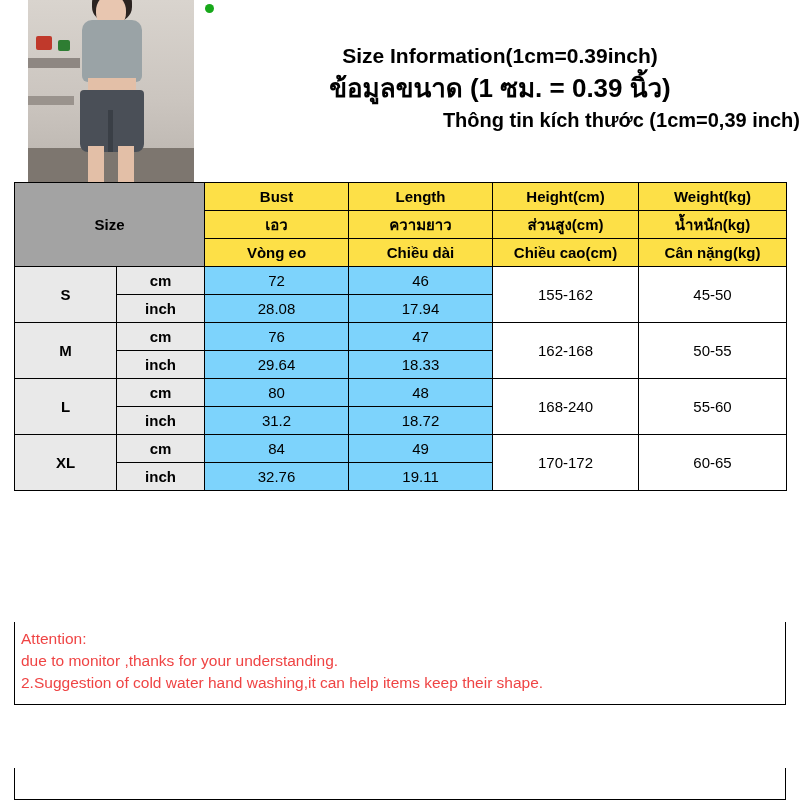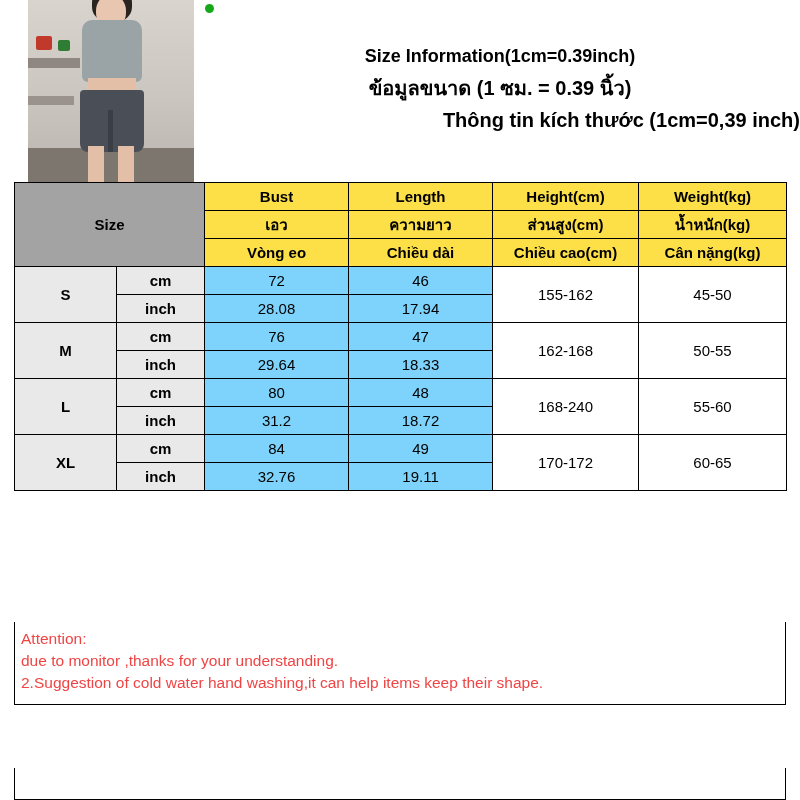--- a/index.html
+++ b/index.html
@@ -94,25 +94,25 @@
 
   .title-block {
     position: absolute;
     left: 200px; top: 40px;
     width: 600px;
     text-align: center;
     color: #000;
   }
   .title-line {
     font-weight: bold;
-    font-size: 18px;
+    font-size: 21px;
     line-height: 32px;
     white-space: nowrap;
   }
-  .title-line.t2 { font-size: 20px; }
+  .title-line.t2 { font-size: 26px; }
   .title-line.t3 { font-size: 20px; text-align: right; }
 
   
   .table-wrap {
     position: absolute;
     left: 14px; top: 182px;
     width: 772px;
   }
   table.size {
     border-collapse: collapse;

